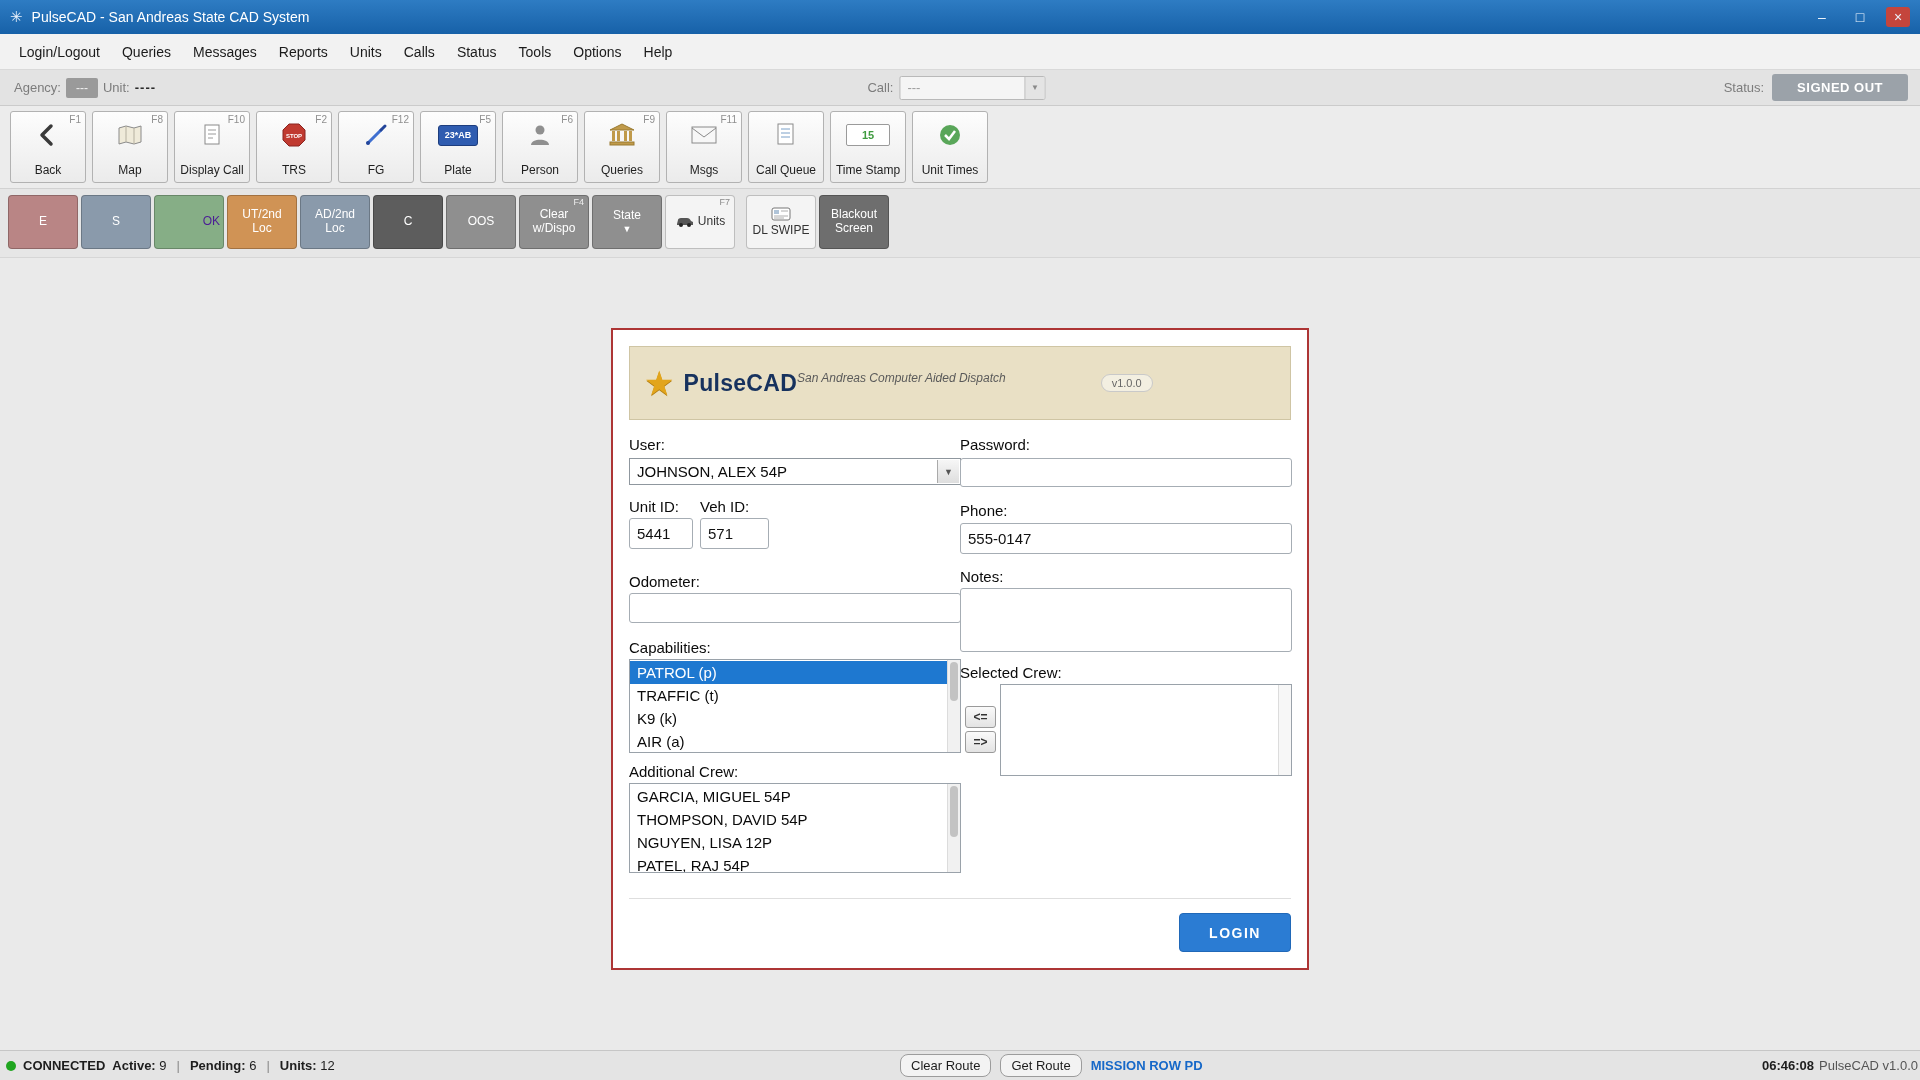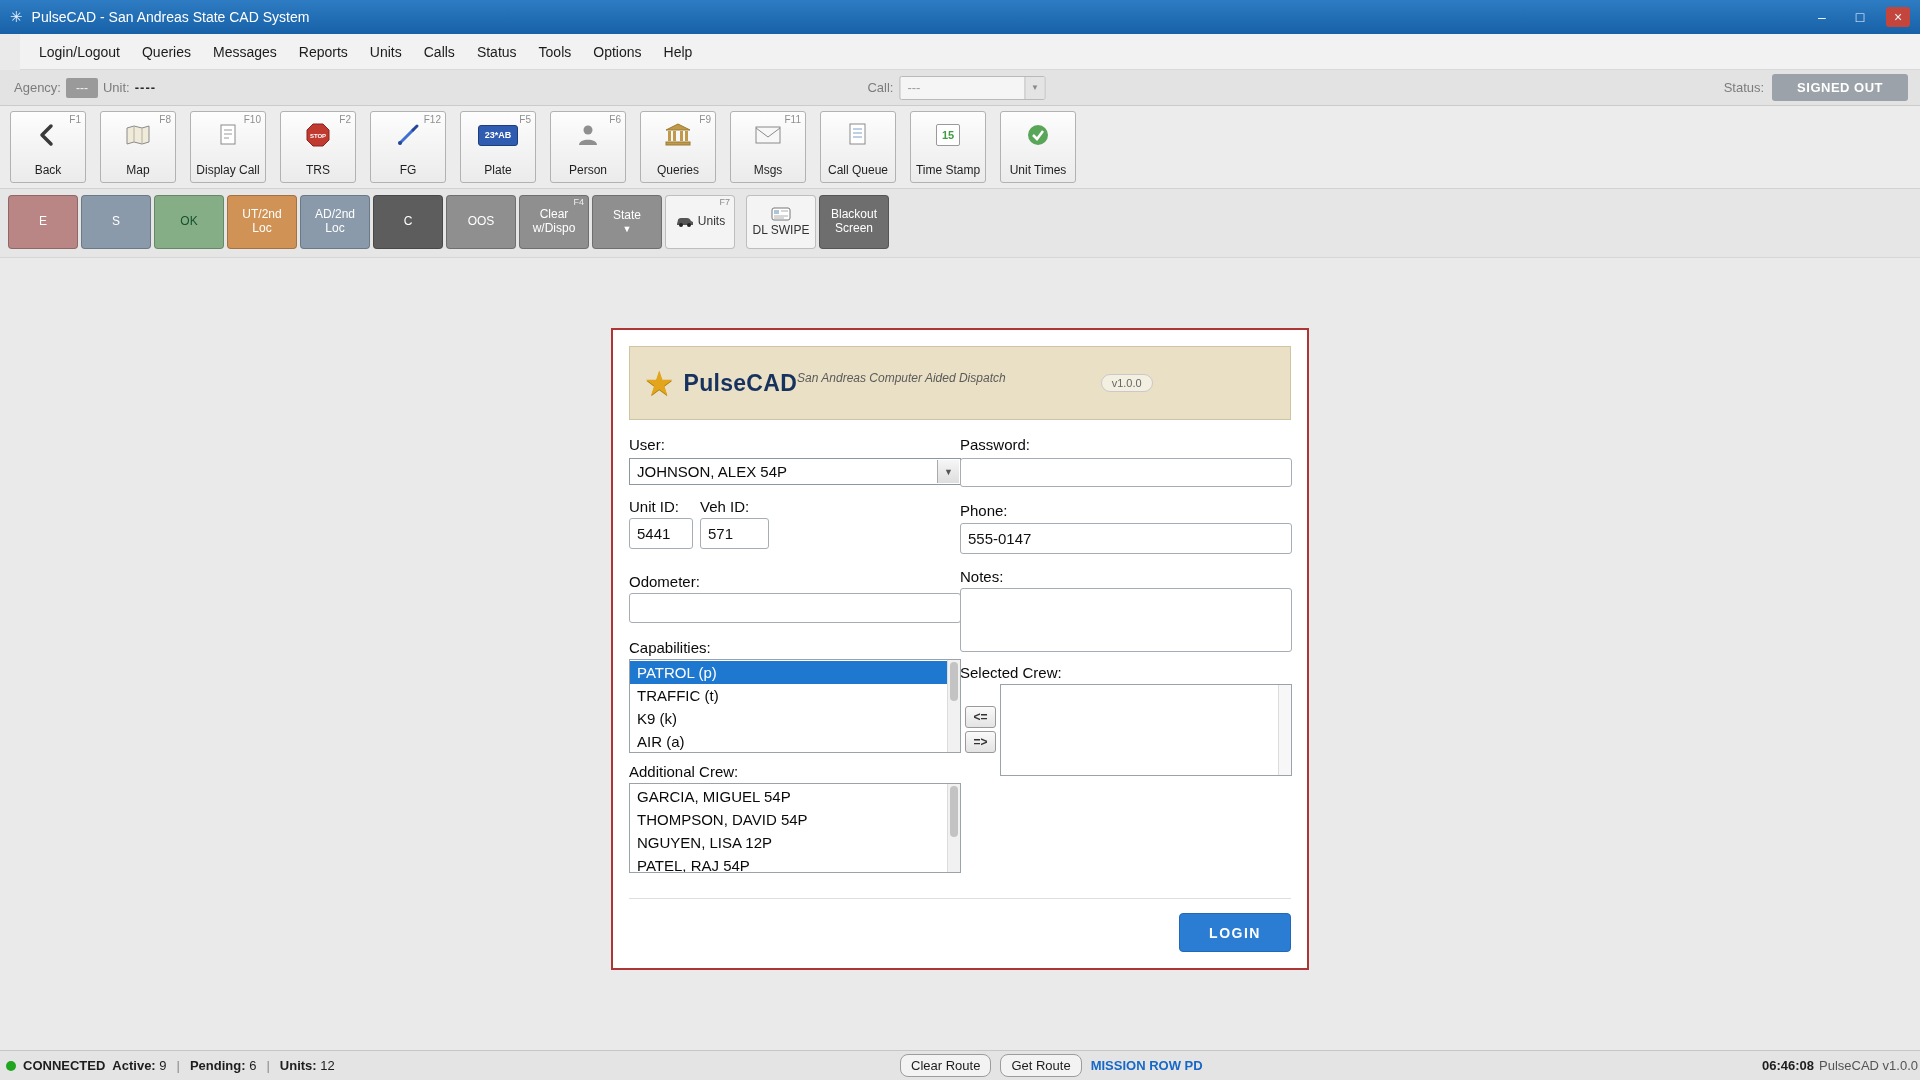--- a/index.html
+++ b/index.html
@@ -8,43 +8,43 @@
 
   
   .titlebar { height:34px; background:linear-gradient(180deg,#2e7cc3,#1761a8); display:flex; align-items:center; padding:0 10px; }
   .tb-icon { color:#e8f1fb; font-size:15px; margin-right:9px; }
   .tb-title { color:#fff; font-size:14px; flex:1; }
   .win-controls { display:flex; align-items:center; gap:14px; }
   .wc { color:#eaf2fb; font-size:14px; width:24px; height:20px; display:flex; align-items:center; justify-content:center; }
   .wc-close { background:#c4453c; border-radius:3px; }
 
   
-  .menubar { height:36px; background:#f2f2f2; border-bottom:1px solid #d9d9d9; display:flex; align-items:center; padding:0 8px;margin-left:20px; }
+  .menubar { height:36px; background:#f2f2f2; border-bottom:1px solid #d9d9d9; display:flex; align-items:center; padding:0 8px; }
   .menu-item { font-size:14px; color:#1b1b1b; padding:7px 11px; }
 
   
   .infobar { height:36px; background:#e3e3e3; border-bottom:1px solid #cbcbcb; display:flex; align-items:center; position:relative; font-size:13px; }
   .ib-left { display:flex; align-items:center; gap:5px; margin-left:14px; }
   .ib-label { color:#7c7c7c; }
   .ib-agency { background:#9a9a9a; color:#f2f2f2; font-size:12px; padding:3px 10px; border-radius:2px; }
   .ib-unit { color:#2a2a2a; font-weight:bold; letter-spacing:1px; }
   .ib-center { position:absolute; left:50%; transform:translateX(-52%); display:flex; align-items:center; gap:6px; }
   .call-select { width:146px; height:24px; background:#f5f5f5; border:1px solid #b9b9b9; border-radius:2px; display:flex; align-items:center; padding-left:7px; color:#9a9a9a; position:relative; font-size:13px; }
   .call-arrow { position:absolute; right:0; top:0; bottom:0; width:20px; background:#e4e4e4; border-left:1px solid #c2c2c2; display:flex; align-items:center; justify-content:center; font-size:8px; color:#8a8a8a; }
   .ib-right { margin-left:auto; display:flex; align-items:center; gap:8px; margin-right:12px; }
   .signed-out { background:#9ba2a9; color:#fff; font-weight:bold; font-size:13px; padding:6px 25px; border-radius:3px; letter-spacing:0.5px; }
 
   
-  .toolbar { background:#ececec; border-bottom:1px solid #d2d2d2; padding:5px 0 3px 10px; display:flex; gap:14px; height:83px; }
+  .toolbar { background:#ececec; border-bottom:1px solid #d2d2d2; padding:5px 0 3px 10px; display:flex; gap:6px; height:83px; }
   .tb-btn { width:76px; height:72px; background:linear-gradient(180deg,#fdfdfd,#ebebeb); border:1px solid #b2b2b2; border-radius:3px; position:relative; display:flex; flex-direction:column; align-items:center; justify-content:flex-end; padding-bottom:4px; }
   .tb-fkey { position:absolute; top:2px; right:4px; font-size:10px; color:#8f8f8f; }
   .tb-ic { position:absolute; top:8px; left:0; right:0; height:30px; display:flex; align-items:center; justify-content:center; }
   .tb-lbl { font-size:12px; color:#1f1f1f; text-align:center; line-height:1.15; }
   .plate-ic { width:40px; height:21px; background:#2f5cb0; border:1px solid #1d3d7e; border-radius:3px; color:#fff; font-size:9px; font-weight:bold; display:flex; align-items:center; justify-content:center; }
-  .cal-ic { width:24px; height:22px; background:#fff; border:1px solid #9a9a9a; border-radius:2px; color:#3f9b3f; font-weight:bold; font-size:11px; display:flex; align-items:center; justify-content:center; }
+  .cal-ic { width:44px; height:22px; background:#fff; border:1px solid #9a9a9a; border-radius:2px; color:#3f9b3f; font-weight:bold; font-size:11px; display:flex; align-items:center; justify-content:center; }
 
   
   .statusrow { background:#e6e6e6; border-bottom:1px solid #d6d6d6; padding:6px 0 8px 8px; display:flex; gap:3px; height:69px; }
   .st-btn { width:70px; height:54px; border-radius:4px; border:1px solid rgba(0,0,0,0.22); display:flex; flex-direction:column; align-items:center; justify-content:center; position:relative; text-align:center; font-size:12px; line-height:1.15; padding:2px 3px; }
   .st-fkey { position:absolute; top:1px; right:4px; font-size:9px; }
   .st-lbl { display:flex; align-items:center; justify-content:center; gap:3px; flex-wrap:wrap; }
   .st-sub { font-size:9px; margin-top:1px; }
   .st-ic { display:inline-flex; }
 
   
@@ -274,21 +274,21 @@
     </div>
   </div>
 
 <div class="statusrow" id="statusrow">
     <div class="st-btn" style="background: rgb(185, 133, 133); color: rgb(255, 255, 255);">
       <span class="st-lbl">E</span>
     </div>
     <div class="st-btn" style="background: rgb(138, 154, 171); color: rgb(255, 255, 255);">
       <span class="st-lbl">S</span>
     </div>
-    <div class="st-btn" style="background: rgb(134, 174, 134); color: #14532d;">
+    <div class="st-btn" style="background: rgb(134, 174, 134); color: #4c1d95; align-items: flex-end;">
       <span class="st-lbl">OK</span>
     </div>
     <div class="st-btn" style="background: rgb(208, 147, 85); color: rgb(255, 255, 255);">
       <span class="st-lbl">UT/2nd Loc</span>
     </div>
     <div class="st-btn" style="background: rgb(138, 154, 171); color: rgb(255, 255, 255);">
       <span class="st-lbl">AD/2nd Loc</span>
     </div>
     <div class="st-btn" style="background: rgb(93, 93, 93); color: rgb(255, 255, 255);">
       <span class="st-lbl">C</span>

